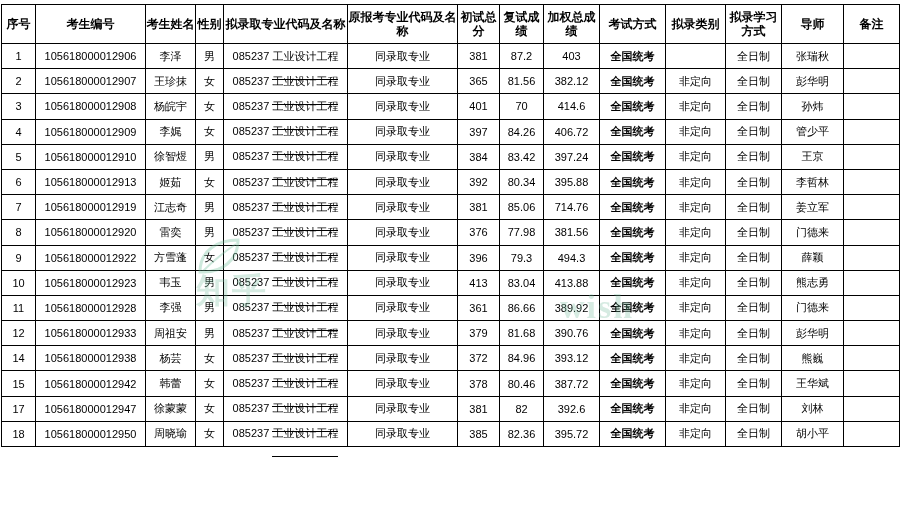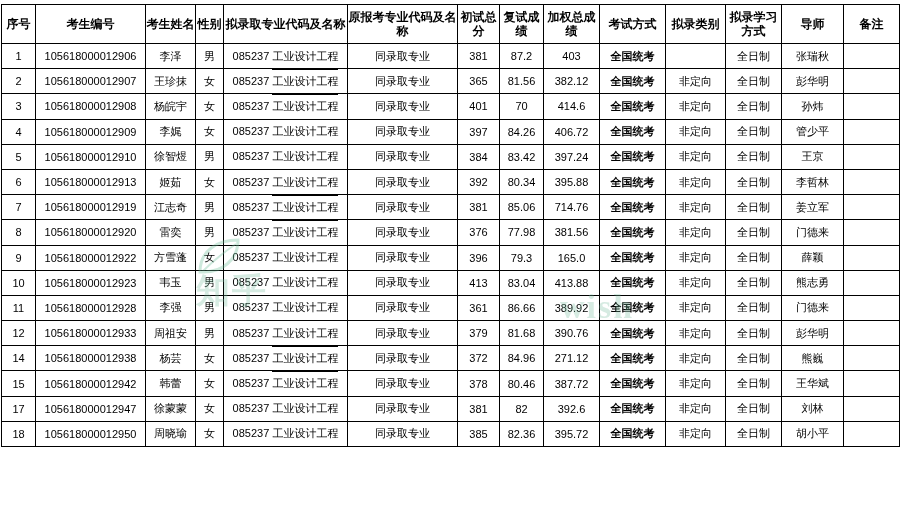--- a/index.html
+++ b/index.html
@@ -88,21 +88,21 @@
   .c-examtype { width: 66px; }
   .c-admtype { width: 60px; }
   .c-studytype { width: 56px; }
   .c-advisor { width: 62px; }
   .c-remark { width: 56px; }
   .hdr-two-line { line-height: 14px; }
   .major-cell .code { display: inline; }
   .major-cell .mname {
     display: inline;
     border-bottom: 1px solid #000;
-    padding-bottom: 7px;
+    padding-bottom: 17px;
   }
   .bold-cell { font-weight: bold; }
 </style>
 </head>
 <body>
 
 <div class="sheet">
 
   <div class="watermark">
     <svg class="wm-leaf" viewBox="0 0 46 40">
@@ -279,21 +279,21 @@
         </tr>
         <tr>
           <td>9</td>
           <td>105618000012922</td>
           <td>方雪蓬</td>
           <td>女</td>
           <td class="major-cell"><span class="code">085237 </span><span class="mname">工业设计工程</span></td>
           <td>同录取专业</td>
           <td>396</td>
           <td>79.3</td>
-          <td>165.0</td>
+          <td>494.3</td>
           <td class="bold-cell">全国统考</td>
           <td>非定向</td>
           <td>全日制</td>
           <td>薛颖</td>
           <td></td>
         </tr>
         <tr>
           <td>10</td>
           <td>105618000012923</td>
           <td>韦玉</td>
@@ -343,21 +343,21 @@
         </tr>
         <tr>
           <td>14</td>
           <td>105618000012938</td>
           <td>杨芸</td>
           <td>女</td>
           <td class="major-cell"><span class="code">085237 </span><span class="mname">工业设计工程</span></td>
           <td>同录取专业</td>
           <td>372</td>
           <td>84.96</td>
-          <td>271.12</td>
+          <td>393.12</td>
           <td class="bold-cell">全国统考</td>
           <td>非定向</td>
           <td>全日制</td>
           <td>熊巍</td>
           <td></td>
         </tr>
         <tr>
           <td>15</td>
           <td>105618000012942</td>
           <td>韩蕾</td>

